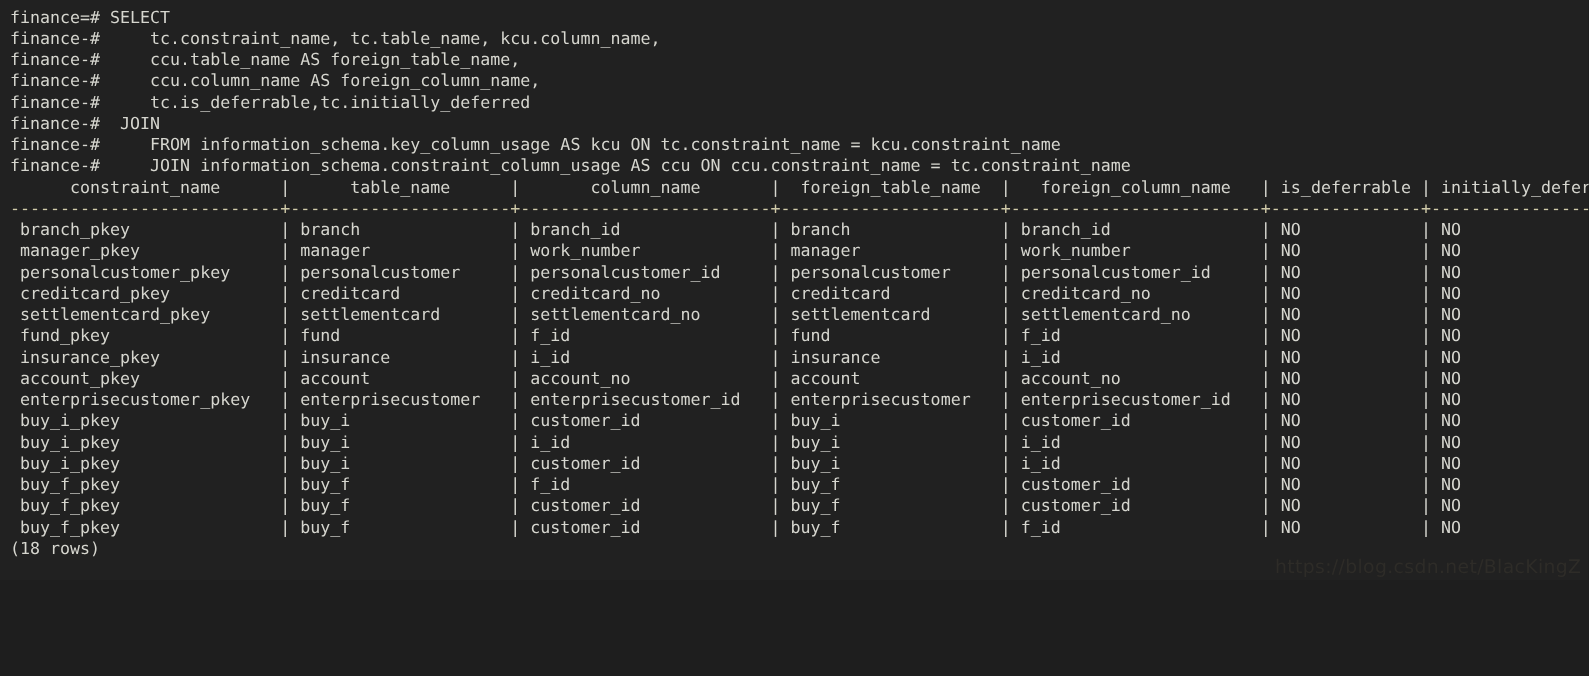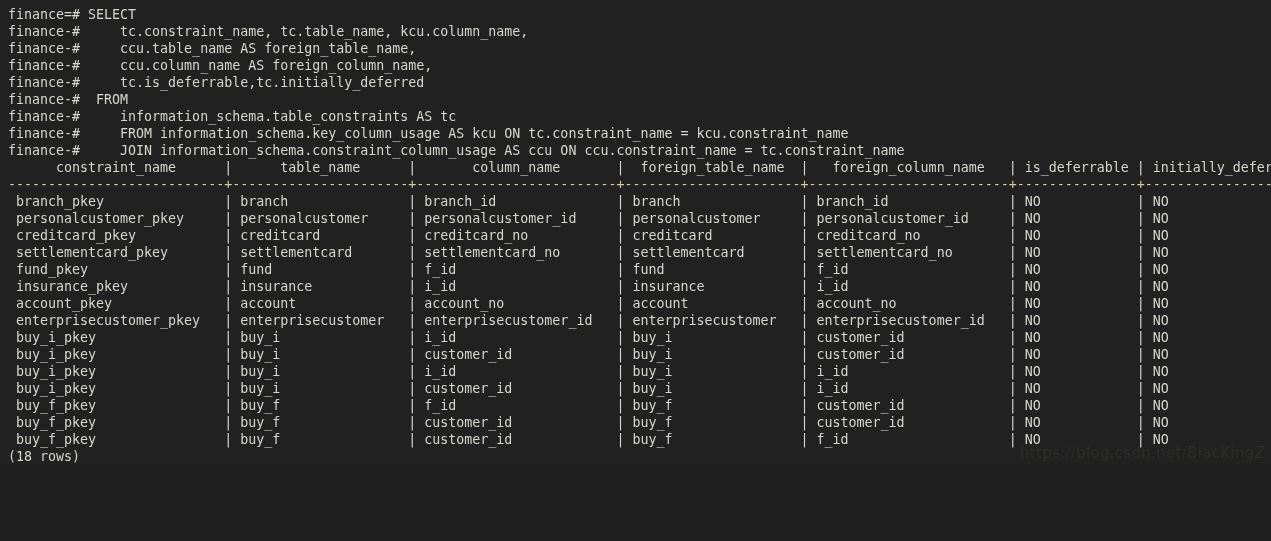--- a/index.html
+++ b/index.html
@@ -49,37 +49,36 @@
 </head>
 <body>
 
 <div id="terminal">
   <div id="query-block">
       <div class="line">finance=# SELECT</div>
       <div class="line">finance-#     tc.constraint_name, tc.table_name, kcu.column_name,</div>
       <div class="line">finance-#     ccu.table_name AS foreign_table_name,</div>
       <div class="line">finance-#     ccu.column_name AS foreign_column_name,</div>
       <div class="line">finance-#     tc.is_deferrable,tc.initially_deferred</div>
-      <div class="line">finance-#  FROM</div>
-      <div class="line">finance-#     information_schema.table_constraints AS tc</div>
+      <div class="line">finance-#  JOIN</div>
       <div class="line">finance-#     FROM information_schema.key_column_usage AS kcu ON tc.constraint_name = kcu.constraint_name</div>
       <div class="line">finance-#     JOIN information_schema.constraint_column_usage AS ccu ON ccu.constraint_name = tc.constraint_name</div>
     </div>
   <div id="table-block">
       <div class="line">      constraint_name      |      table_name      |       column_name       |  foreign_table_name  |   foreign_column_name   | is_deferrable | initially_deferred </div>
       <div class="line sep">---------------------------+----------------------+-------------------------+----------------------+-------------------------+---------------+--------------------</div>
       <div class="line"> branch_pkey               | branch               | branch_id               | branch               | branch_id               | NO            | NO                 </div>
+      <div class="line"> manager_pkey              | manager              | work_number             | manager              | work_number             | NO            | NO                 </div>
       <div class="line"> personalcustomer_pkey     | personalcustomer     | personalcustomer_id     | personalcustomer     | personalcustomer_id     | NO            | NO                 </div>
       <div class="line"> creditcard_pkey           | creditcard           | creditcard_no           | creditcard           | creditcard_no           | NO            | NO                 </div>
       <div class="line"> settlementcard_pkey       | settlementcard       | settlementcard_no       | settlementcard       | settlementcard_no       | NO            | NO                 </div>
       <div class="line"> fund_pkey                 | fund                 | f_id                    | fund                 | f_id                    | NO            | NO                 </div>
       <div class="line"> insurance_pkey            | insurance            | i_id                    | insurance            | i_id                    | NO            | NO                 </div>
       <div class="line"> account_pkey              | account              | account_no              | account              | account_no              | NO            | NO                 </div>
       <div class="line"> enterprisecustomer_pkey   | enterprisecustomer   | enterprisecustomer_id   | enterprisecustomer   | enterprisecustomer_id   | NO            | NO                 </div>
-      <div class="line"> buy_i_pkey                | buy_i                | i_id                    | buy_i                | customer_id             | NO            | NO                 </div>
       <div class="line"> buy_i_pkey                | buy_i                | customer_id             | buy_i                | customer_id             | NO            | NO                 </div>
       <div class="line"> buy_i_pkey                | buy_i                | i_id                    | buy_i                | i_id                    | NO            | NO                 </div>
       <div class="line"> buy_i_pkey                | buy_i                | customer_id             | buy_i                | i_id                    | NO            | NO                 </div>
       <div class="line"> buy_f_pkey                | buy_f                | f_id                    | buy_f                | customer_id             | NO            | NO                 </div>
       <div class="line"> buy_f_pkey                | buy_f                | customer_id             | buy_f                | customer_id             | NO            | NO                 </div>
       <div class="line"> buy_f_pkey                | buy_f                | customer_id             | buy_f                | f_id                    | NO            | NO                 </div>
     </div>
   <div id="footer-block">
       <div class="line">(18 rows)</div>
     </div>

